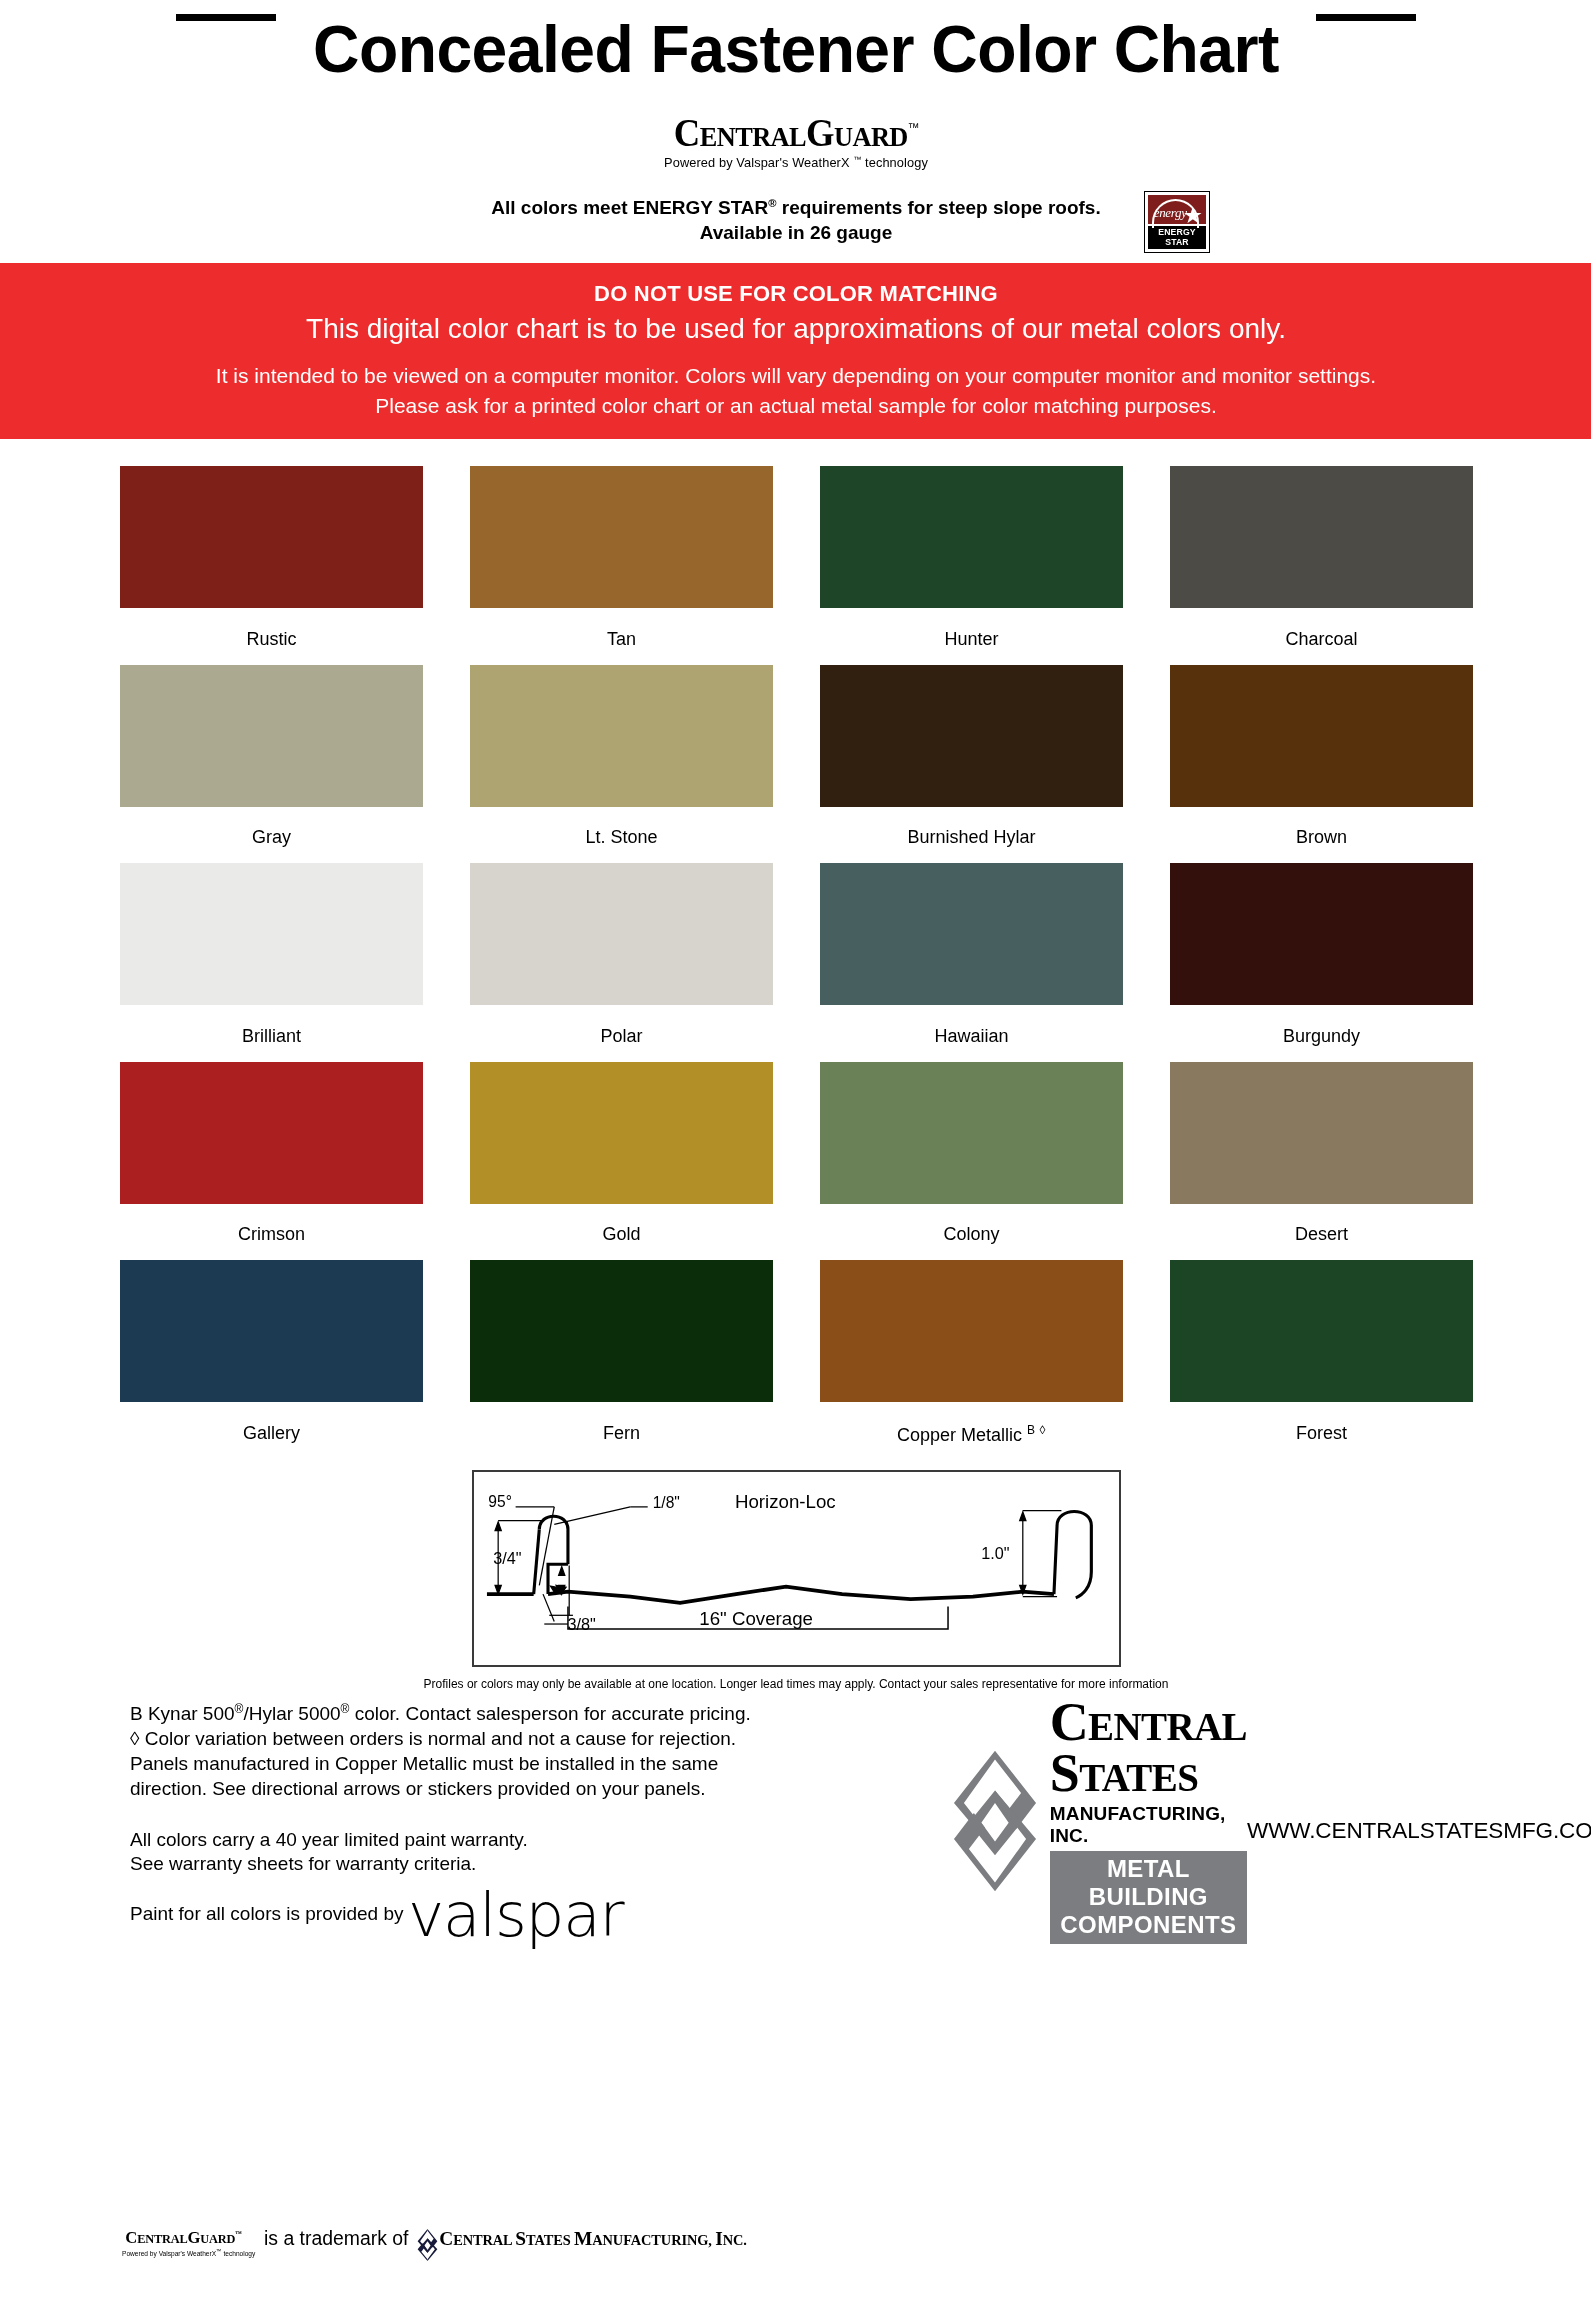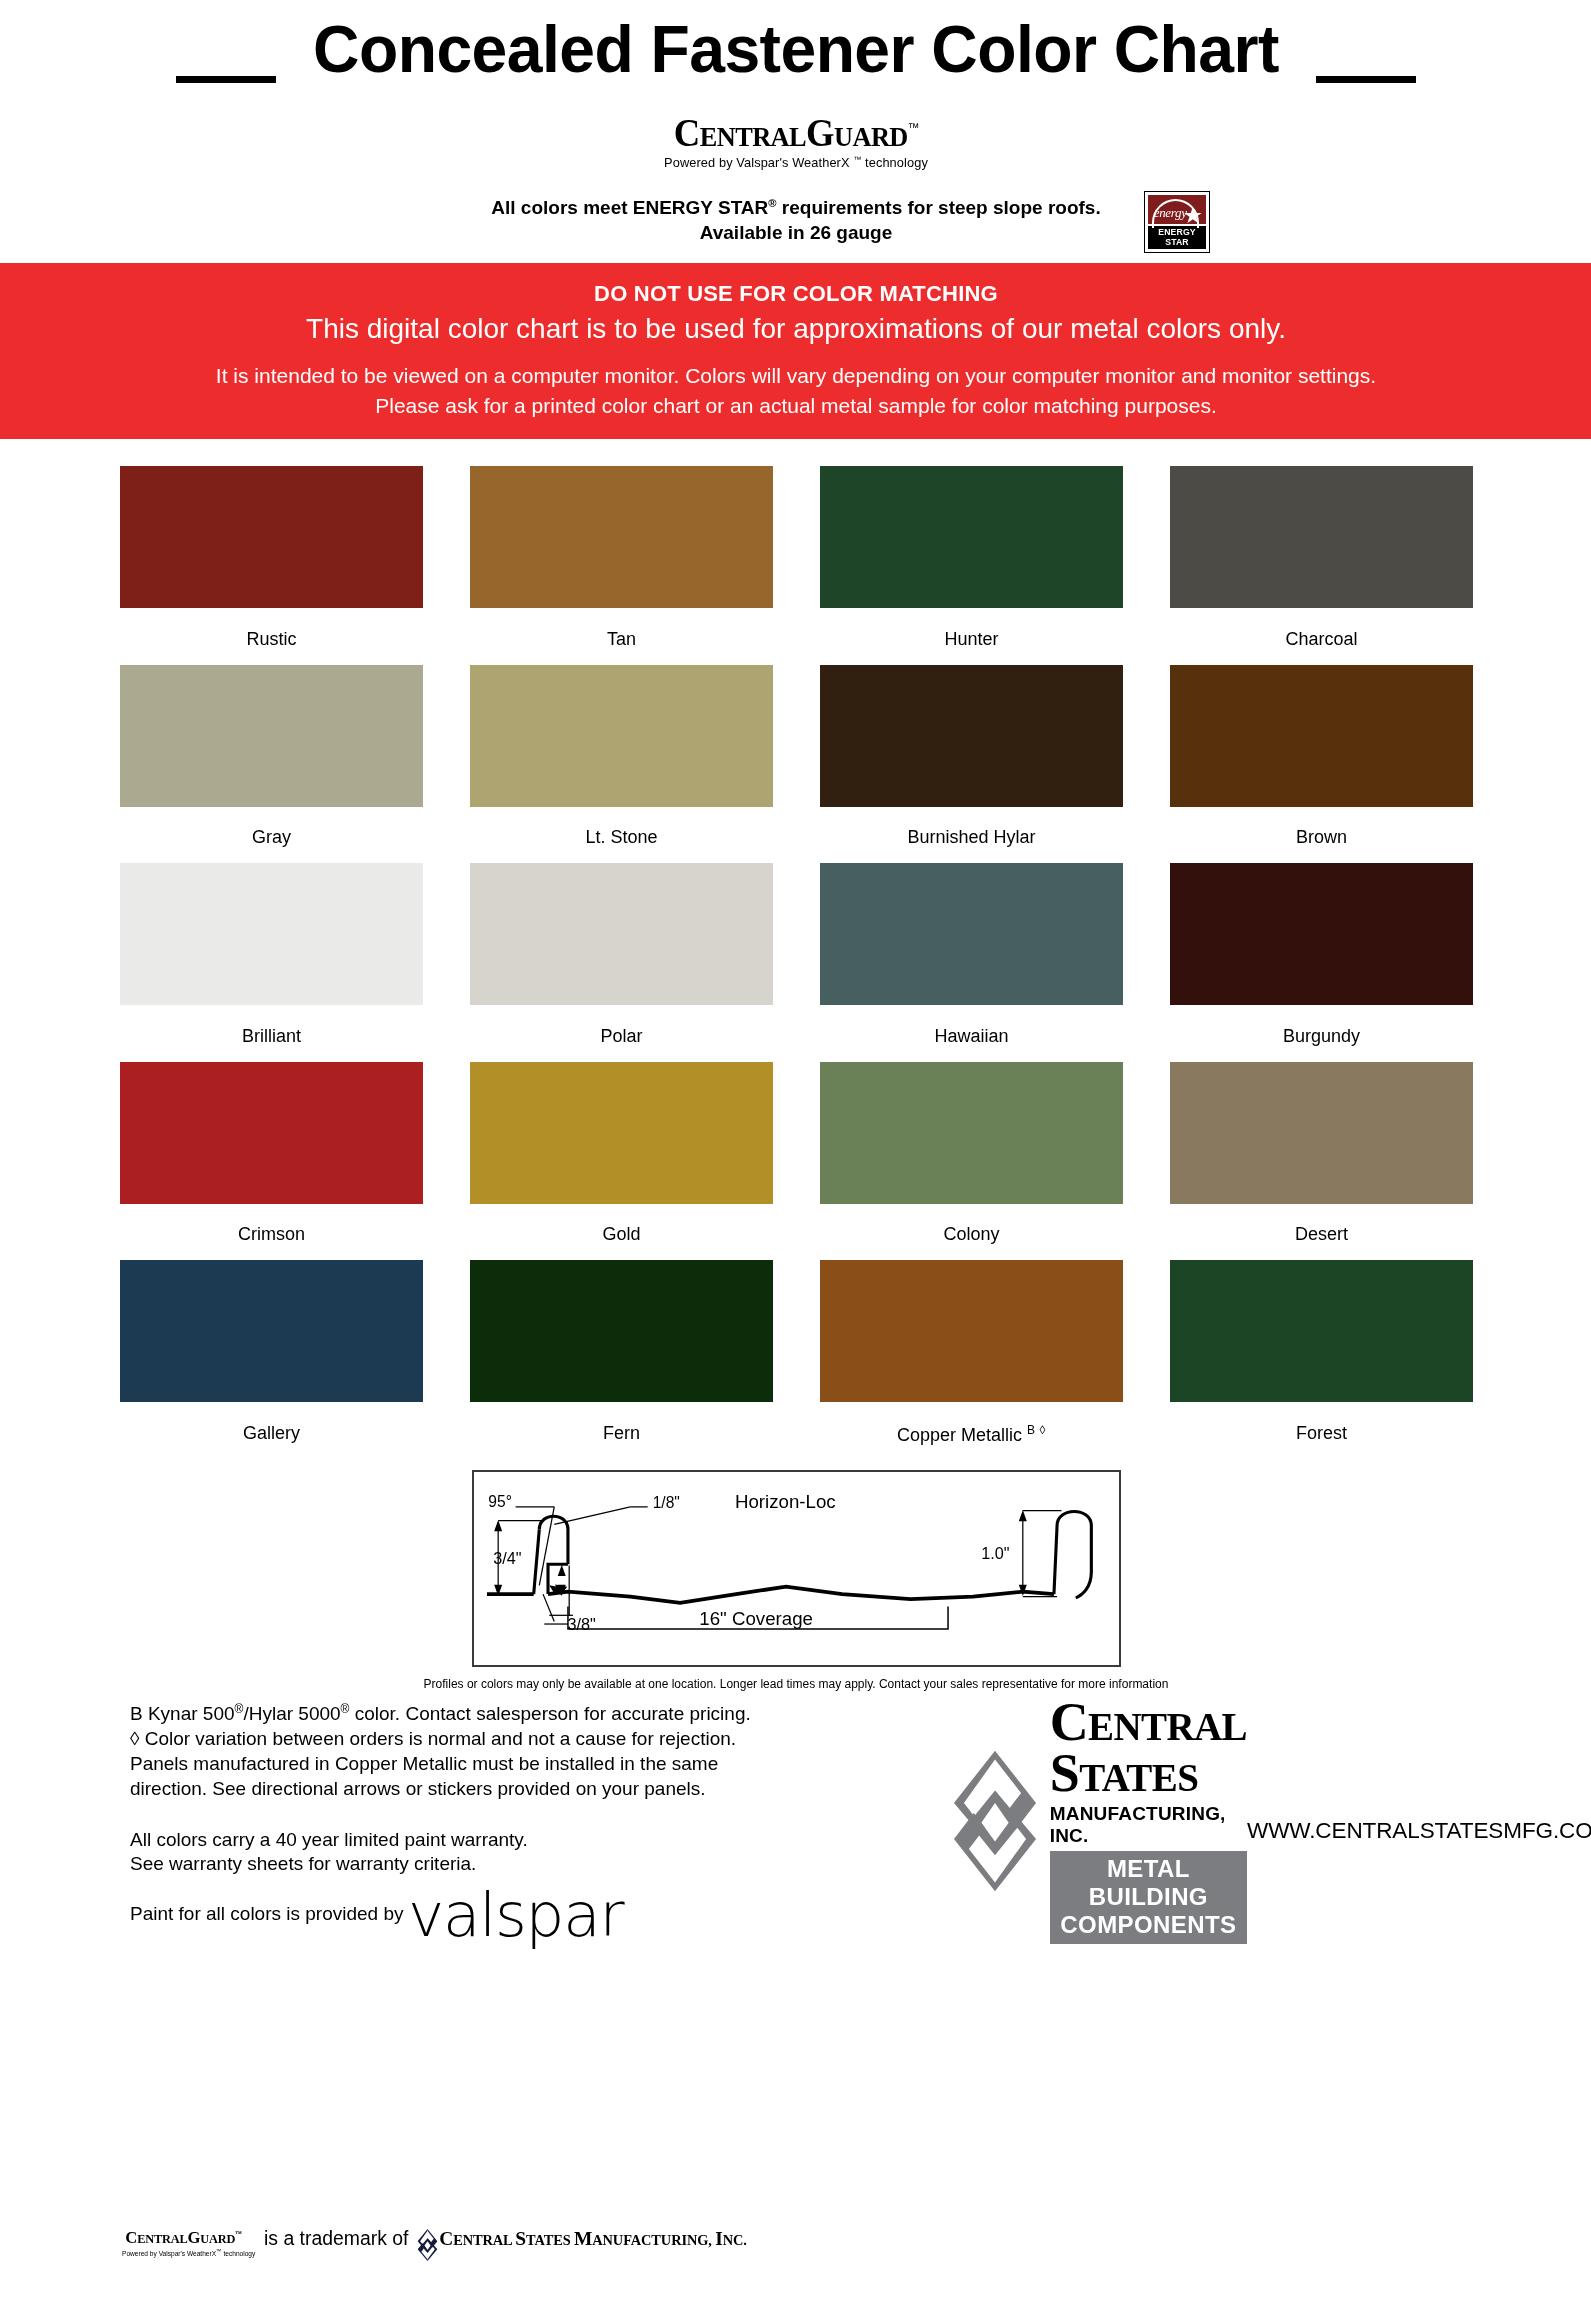--- a/index.html
+++ b/index.html
@@ -9,21 +9,21 @@
     font-family:"Liberation Sans", sans-serif;
     color:#000;
     position:relative;
     overflow:hidden;
   }
 
   
   .header { width:100%; padding-top:13.7px; text-align:center; }
 
   .title-row {
-    display:flex; align-items:flex-end; justify-content:center;
+    display:flex; align-items:flex-start; justify-content:center;
     gap:17px; width:100%;
   }
   .title-rule { height:7.5px; background:#000; width:100px; flex:0 0 auto; }
   .title-text {
     font-family:"Liberation Sans", sans-serif;
     font-weight:bold;
     font-size:67px;
     letter-spacing:-0.6px;
     line-height:1.04;
     white-space:nowrap;

